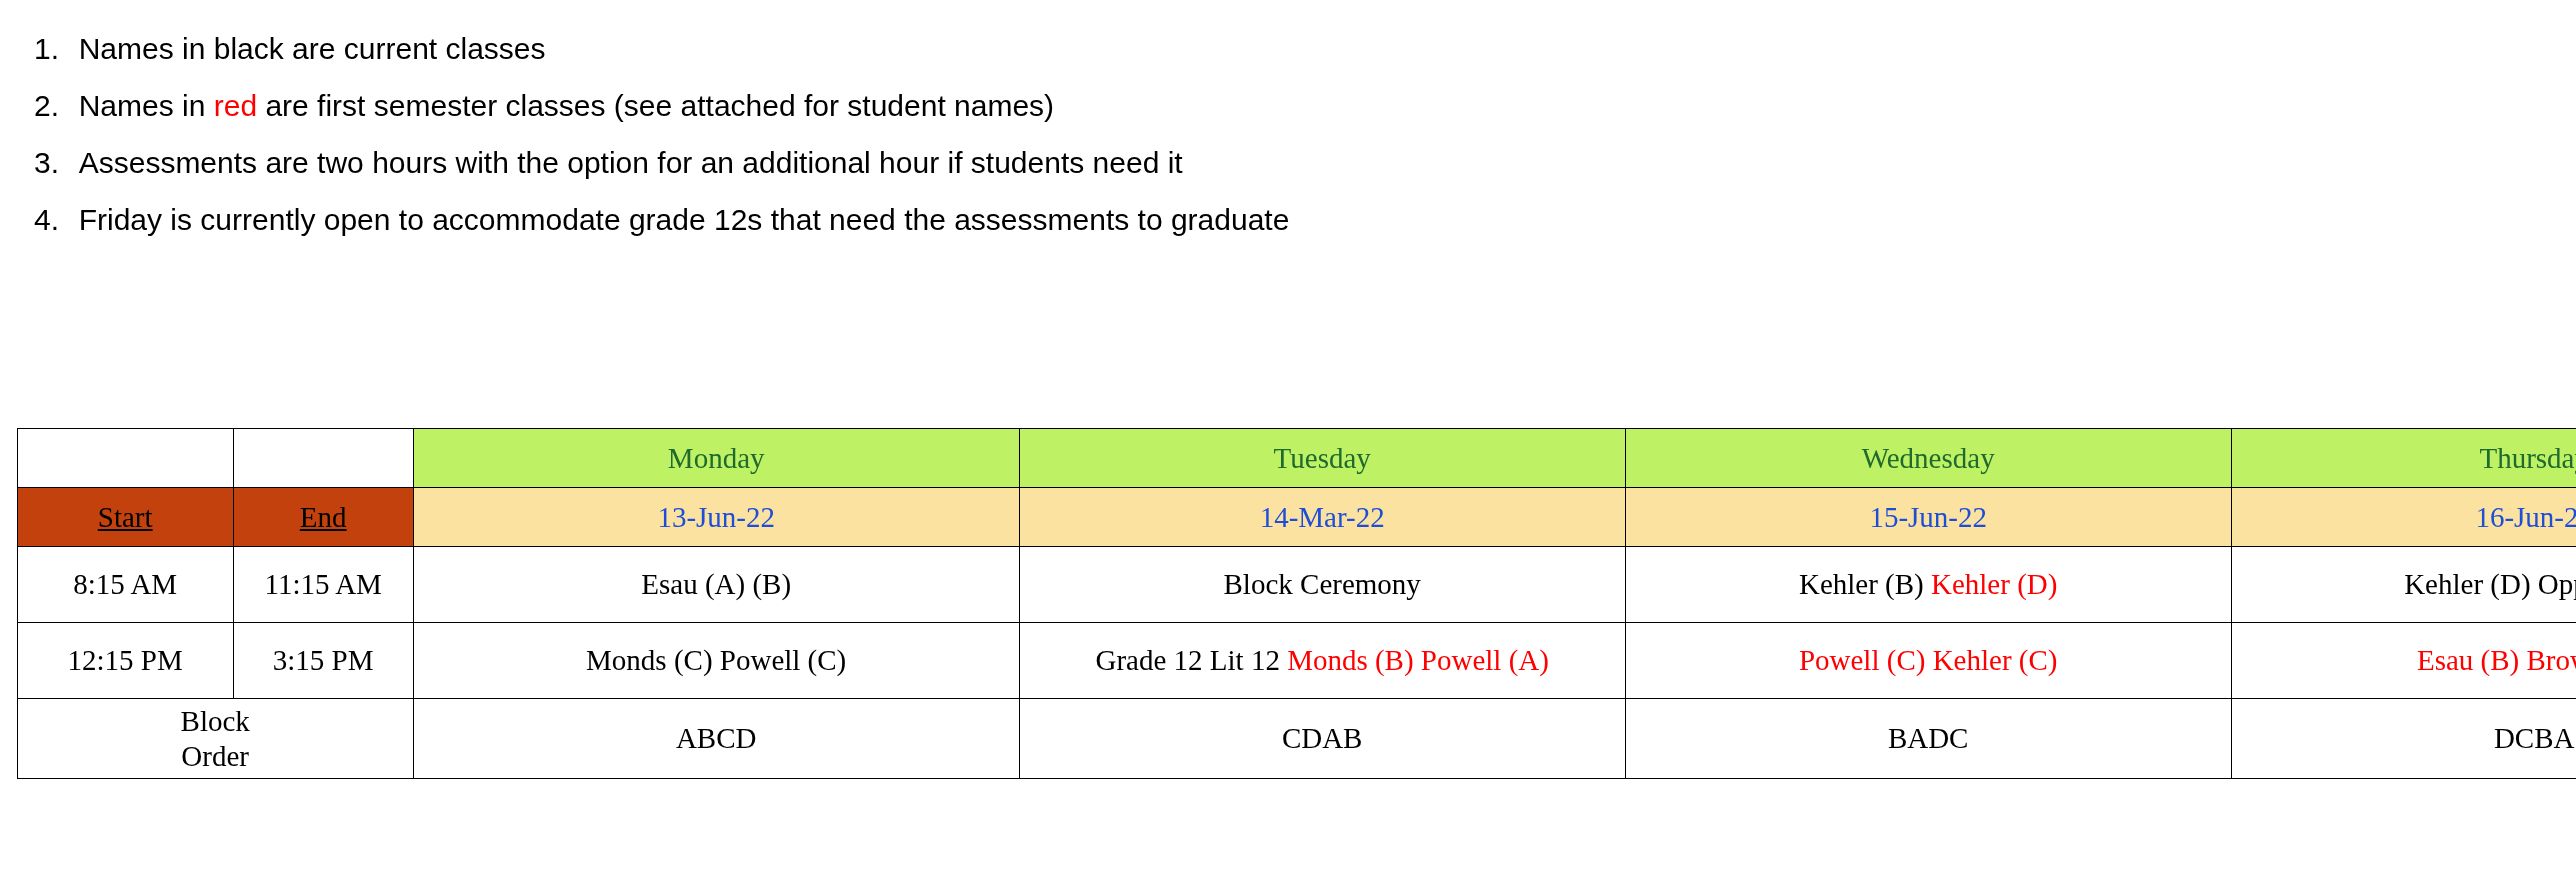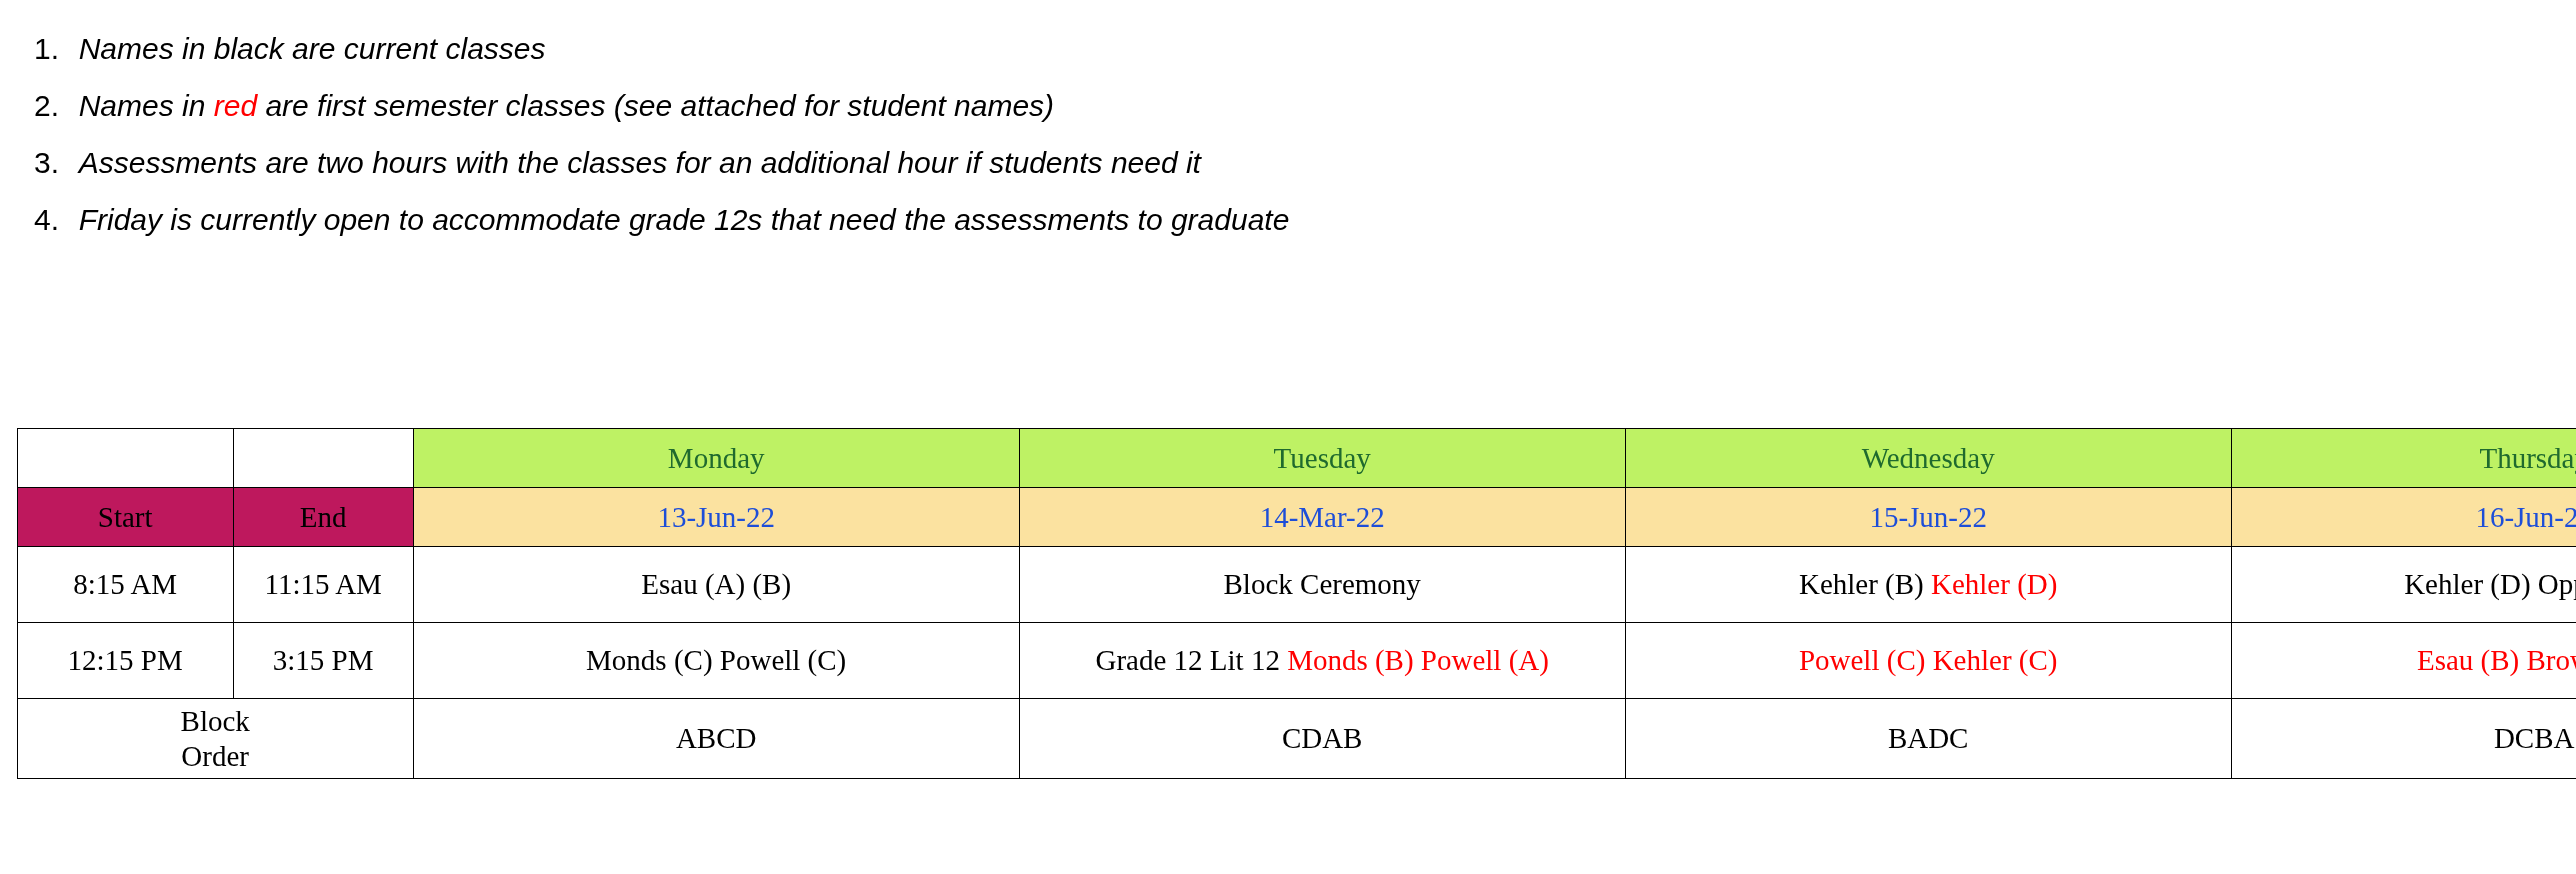--- a/index.html
+++ b/index.html
@@ -48,21 +48,20 @@
   }
   .intro-num {
     width: 62px;
     text-align: right;
     padding-right: 19.7px;
     box-sizing: border-box;
     flex: 0 0 auto;
   }
   .intro-text {
     flex: 1 1 auto;
-    font-style: italic;
   }
   .red {
     color: #ff0000;
   }
 
   
   .schedule-wrap {
     position: absolute;
     left: 16.7px;
     top: 428px;
@@ -91,21 +90,22 @@
   .hdr-blank { background: #ffffff; }
   .hdr-day {
     background: #bef264;
     color: #1f6a2e;
   }
   .hdr-date {
     background: #fbe2a0;
     color: #1d4ed8;
   }
   .cell-times {
-    background: #be185d;
+    background: #c2410c;
+    text-decoration: underline;
   }
   .row-h { height: 59px; }
   .row-body { height: 76px; }
 
   
   .block-order-row td {
     border: none;
     padding-top: 7.6px;
     font-size: 29px;
     line-height: 38px;
@@ -128,21 +128,21 @@
       <li class="intro-item">
         <span class="intro-num">1.</span>
         <span class="intro-text"><span>Names in black are current classes</span></span>
       </li>
       <li class="intro-item">
         <span class="intro-num">2.</span>
         <span class="intro-text"><span>Names in </span><span class="red">red</span><span> are first semester classes (see attached for student names)</span></span>
       </li>
       <li class="intro-item">
         <span class="intro-num">3.</span>
-        <span class="intro-text"><span>Assessments are two hours with the classes for an additional hour if students need it</span></span>
+        <span class="intro-text"><span>Assessments are two hours with the option for an additional hour if students need it</span></span>
       </li>
       <li class="intro-item">
         <span class="intro-num">4.</span>
         <span class="intro-text"><span>Friday is currently open to accommodate grade 12s that need the assessments to graduate</span></span>
       </li>
     </ul>
   </div>
 
   <div class="schedule-wrap">
     <table class="schedule">

